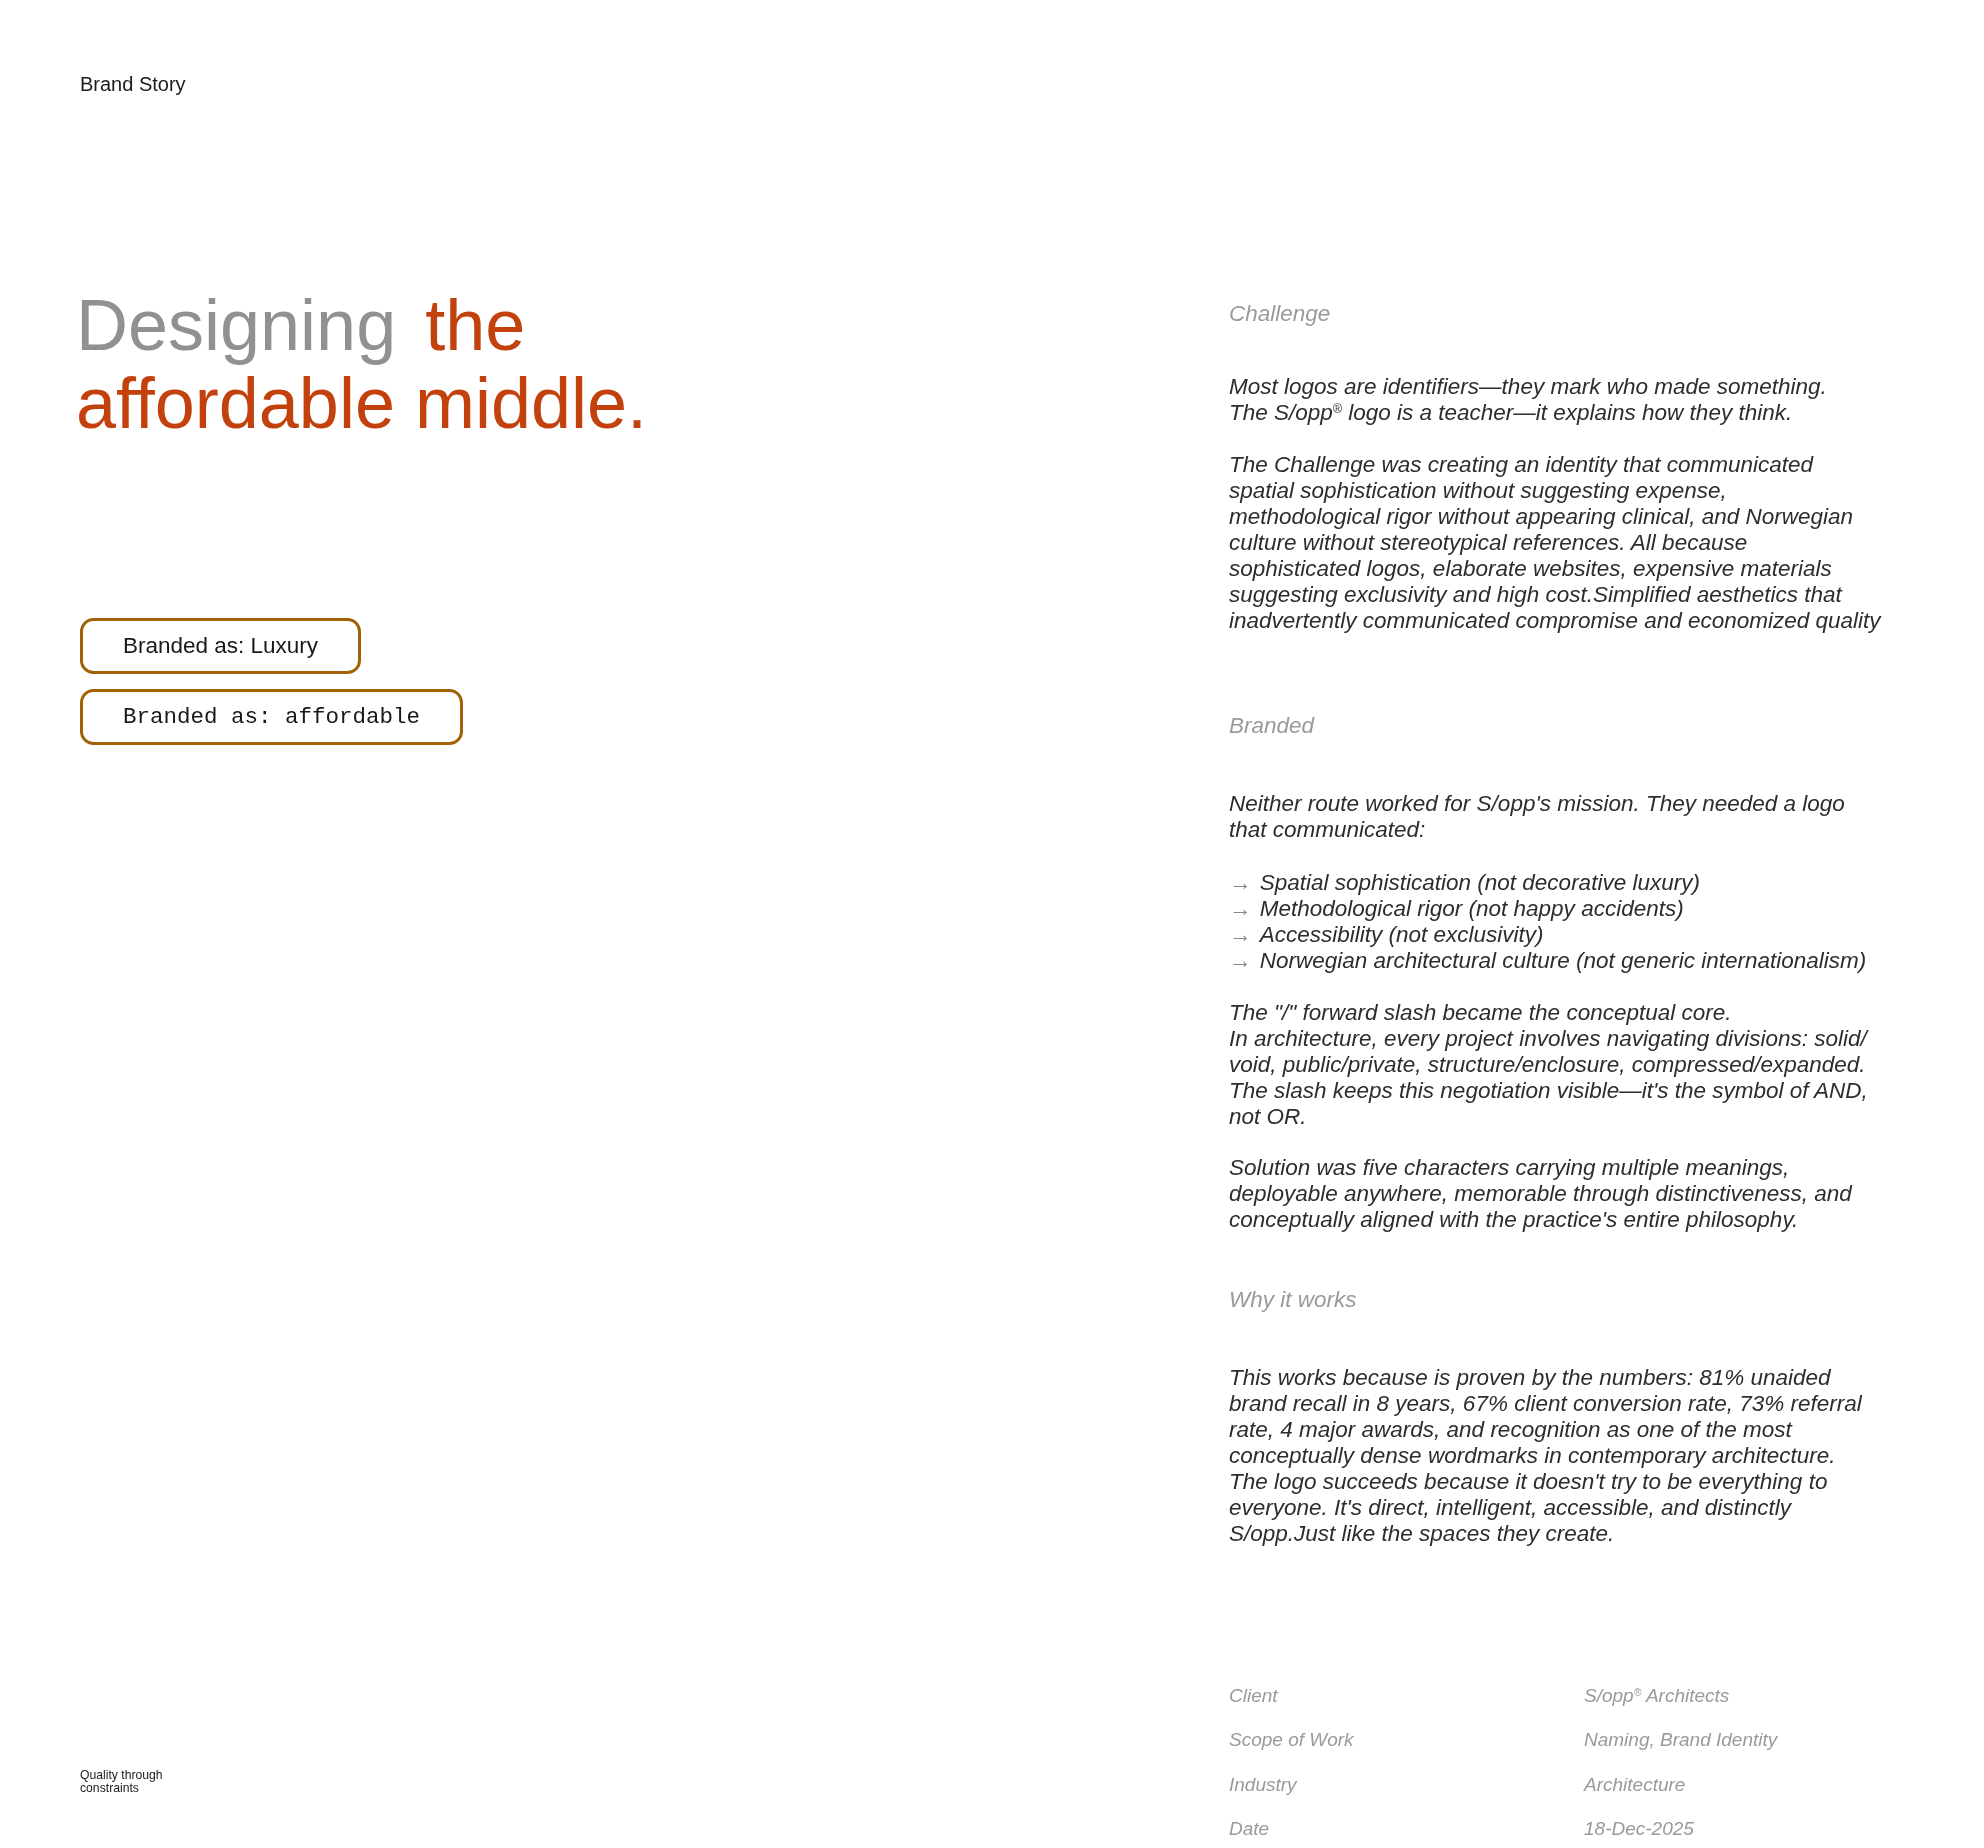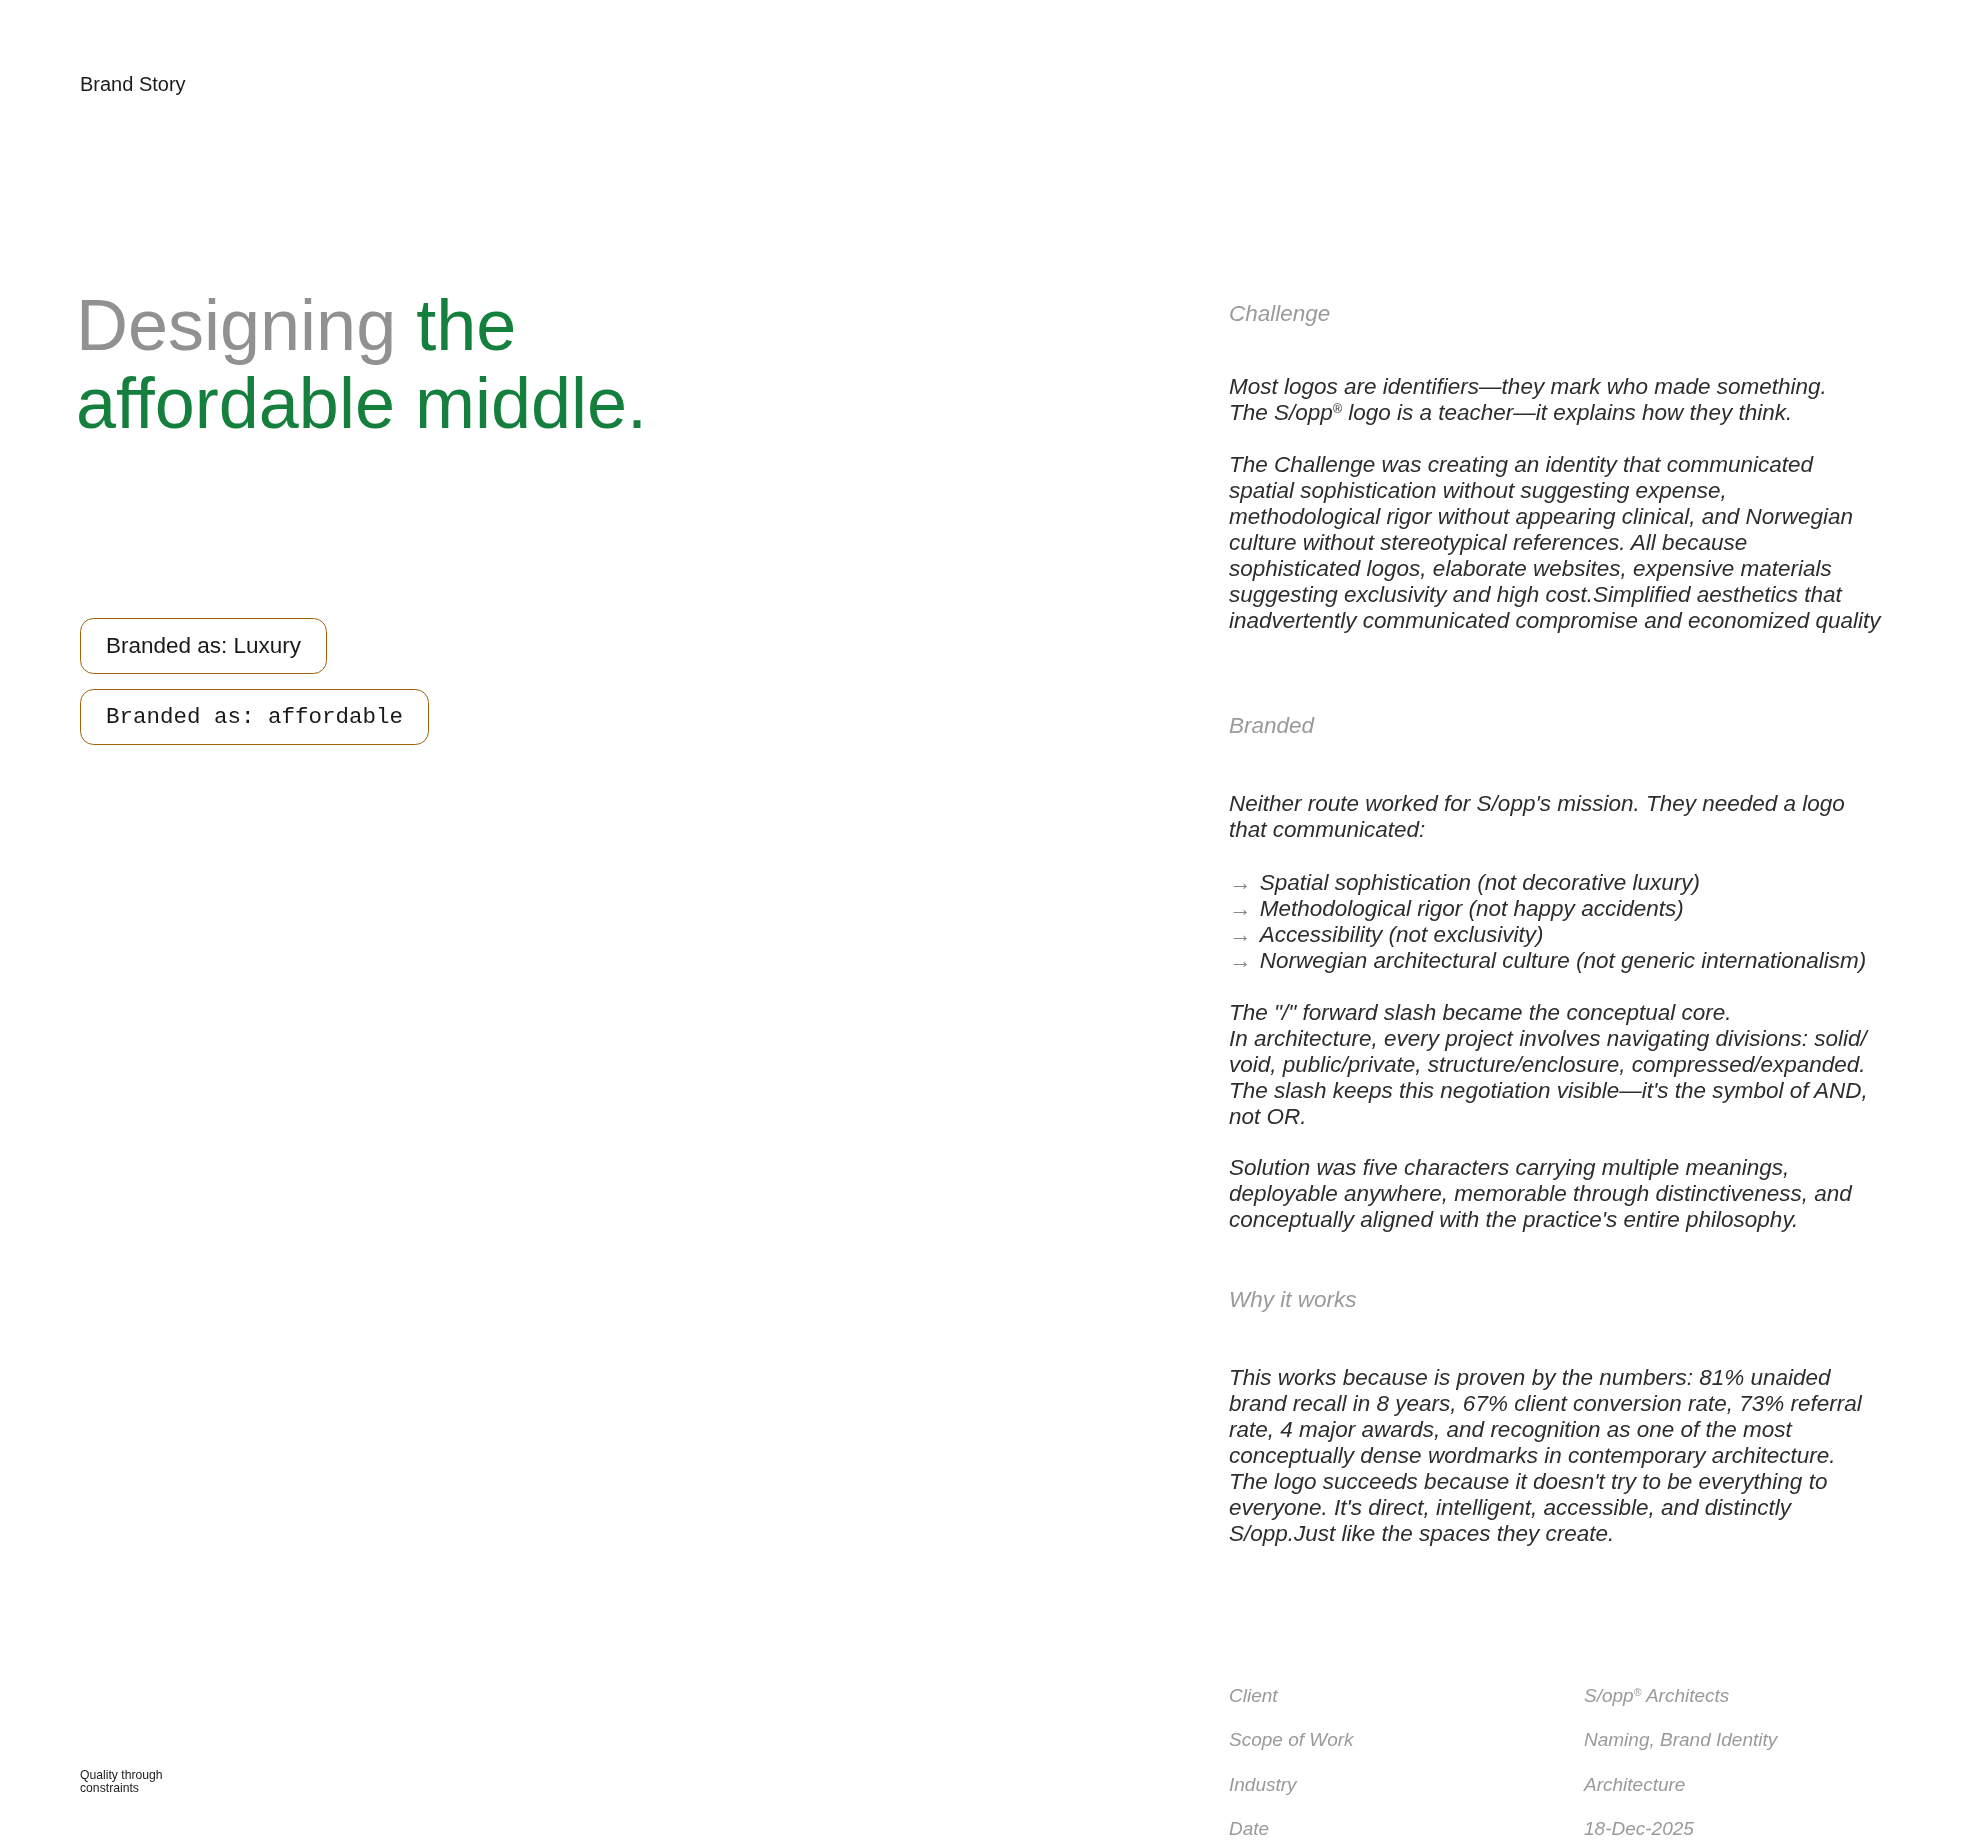--- a/index.html
+++ b/index.html
@@ -25,29 +25,29 @@
     margin: 0;
     font-size: 72px;
     font-weight: 400;
     line-height: 78px;
     letter-spacing: 0px;
     color: #1e1e1e;
     white-space: pre-line;
     width: 1021px;
   }
   h1.hero .muted { color: #8f9192; }
-  h1.hero .dark  { color: #15803d; }
+  h1.hero .dark  { color: #c2410c; margin-left: 9px; }
 
   .tag {
     left: 80px;
     display: inline-flex;
     align-items: center;
     height: 56px;
-    padding: 0 25px;
-    border: 1px solid #a16207;
+    padding: 0 40px;
+    border: 3px solid #a16207;
     border-radius: 13.6px;
     background: #ffffff;
     font-family: "Liberation Sans", sans-serif;
     font-size: 22.5px;
     color: #191919;
     box-sizing: border-box;
     cursor: pointer;
   }
   .tag-1 { top: 618px; }
   .tag-2 { top: 689px; font-family: Liberation Mono, monospace; }

